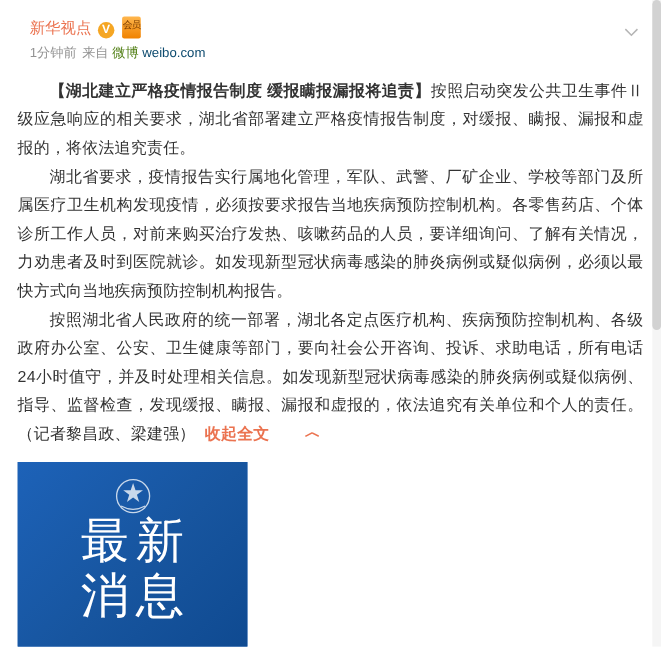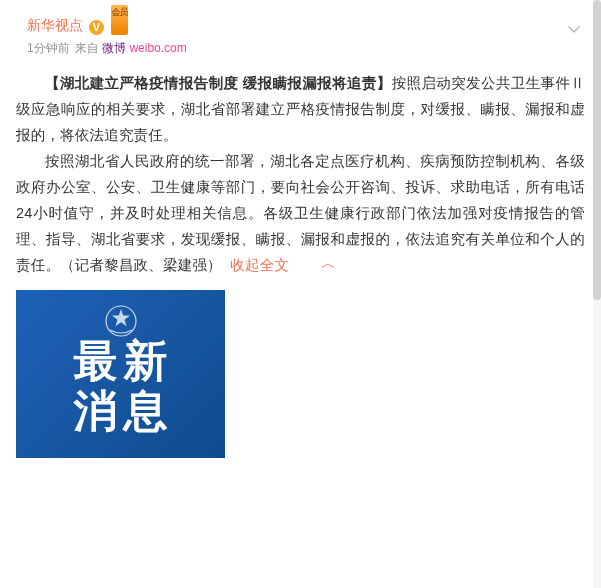--- a/index.html
+++ b/index.html
@@ -80,45 +80,45 @@
     background: #f5a623;
     color: #ffffff;
     font-size: 11px;
     line-height: 15px;
     text-align: center;
     font-weight: bold;
   }
   .vip-badge {
     margin-left: 7px;
     width: 17px;
-    height: 30px;
+    height: 20px;
     border-radius: 2px;
     background: linear-gradient(180deg, #ffb64d 0%, #f08200 100%);
     color: #7a3c00;
     font-size: 9px;
     line-height: 15px;
     text-align: center;
     letter-spacing: -1px;
     overflow: hidden;
   }
   .meta-row {
     margin-top: 5px;
     font-size: 12px;
     color: #939393;
     line-height: 17px;
   }
   .meta-row .sep {
     display: inline-block;
     width: 5px;
   }
   .meta-row .source-link {
-    color: #701a75;
+    color: #4d7c0f;
   }
   .meta-row .source-site {
-    color: #ec4899;
+    color: #0c4a6e;
     text-align: right;
   }
   .more-arrow {
     position: absolute;
     right: 2px;
     top: 6px;
     width: 18px;
     height: 18px;
     cursor: pointer;
   }
@@ -140,20 +140,21 @@
     text-indent: 2em;
   }
   .post-body .bold-lead {
     font-weight: bold;
     color: #333333;
   }
   .collapse-link {
     color: #eb7350;
     cursor: pointer;
     white-space: nowrap;
+    font-weight: bold;
   }
   .collapse-link .caret {
     display: inline-block;
     margin-left: 3px;
     transform: translateY(-2px);
   }
 
   .post-image {
     margin-top: 12px;
     width: 209px;
@@ -177,21 +178,21 @@
     opacity: 0.85;
   }
   .img-emblem svg { display:block; }
   .img-line1, .img-line2 {
     position: absolute;
     left: 0;
     width: 100%;
     text-align: center;
     color: #ffffff;
     font-family: "Liberation Serif", serif;
-    font-weight: bold;
+    font-weight: normal;
     letter-spacing: 6px;
     text-indent: 6px;
   }
   .img-line1 {
     top: 48px;
     font-size: 44px;
     line-height: 48px;
   }
   .img-line2 {
     top: 98px;
@@ -236,21 +237,22 @@
     </div>
     <div class="more-arrow">
       <svg width="18" height="18" viewBox="0 0 18 18">
         <path d="M3.5 6.5 L9 12 L14.5 6.5" fill="none" stroke="#b5b5b5" stroke-width="1.4"></path>
       </svg>
     </div>
   </div>
 
   <div class="post-body">
     <p class="first"><span class="bold-lead">【湖北建立严格疫情报告制度 缓报瞒报漏报将追责】</span><span>按照启动突发公共卫生事件Ⅱ级应急响应的相关要求，湖北省部署建立严格疫情报告制度，对缓报、瞒报、漏报和虚报的，将依法追究责任。</span></p>
-    <p><span>按照湖北省人民政府的统一部署，湖北各定点医疗机构、疾病预防控制机构、各级政府办公室、公安、卫生健康等部门，要向社会公开咨询、投诉、求助电话，所有电话24小时值守，并及时处理相关信息。各级卫生健康行政部门依法加强对疫情报告的管理、指导、湖北省要求，发现缓报、瞒报、漏报和虚报的，依法追究有关单位和个人的责任。（记者黎昌政、梁建强）</span>&nbsp;&nbsp;<span class="collapse-link"><span>收起全文</span><span class="caret">︿</span></span></p>
+    <p>湖北省要求，疫情报告实行属地化管理，军队、武警、厂矿企业、学校等部门及所属医疗卫生机构发现疫情，必须按要求报告当地疾病预防控制机构。各零售药店、个体诊所工作人员，对前来购买治疗发热、咳嗽药品的人员，要详细询问、了解有关情况，力劝患者及时到医院就诊。如发现新型冠状病毒感染的肺炎病例或疑似病例，必须以最快方式向当地疾病预防控制机构报告。</p>
+    <p><span>按照湖北省人民政府的统一部署，湖北各定点医疗机构、疾病预防控制机构、各级政府办公室、公安、卫生健康等部门，要向社会公开咨询、投诉、求助电话，所有电话24小时值守，并及时处理相关信息。如发现新型冠状病毒感染的肺炎病例或疑似病例、指导、监督检查，发现缓报、瞒报、漏报和虚报的，依法追究有关单位和个人的责任。（记者黎昌政、梁建强）</span>&nbsp;&nbsp;<span class="collapse-link"><span>收起全文</span><span class="caret">︿</span></span></p>
   </div>
 
   <div class="post-image">
     <div class="img-inner"></div>
     <div class="img-emblem">
       <svg width="46" height="46" viewBox="0 0 46 46">
         <circle cx="23" cy="23" r="15" fill="none" stroke="#ffffff" stroke-width="1.2" opacity="0.9"></circle>
         <path d="M23 11 L25.2 17.6 L32 17.6 L26.5 21.7 L28.6 28.3 L23 24.2 L17.4 28.3 L19.5 21.7 L14 17.6 L20.8 17.6 Z" fill="#ffffff" opacity="0.9"></path>
         <path d="M12 32 Q23 38 34 32" fill="none" stroke="#ffffff" stroke-width="1.2" opacity="0.9"></path>
       </svg>

